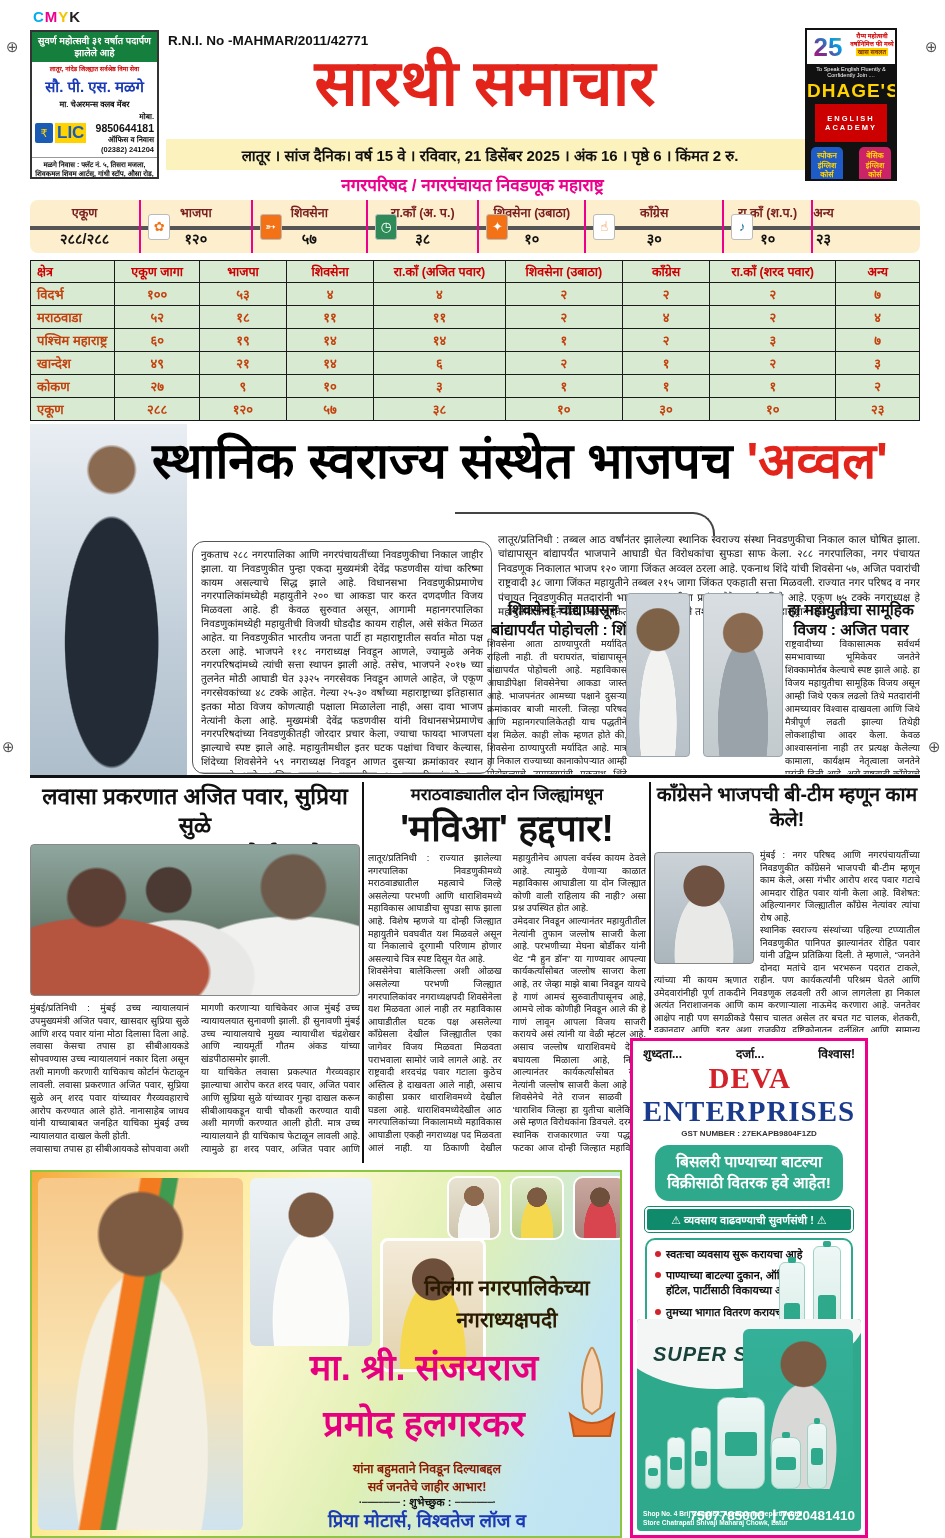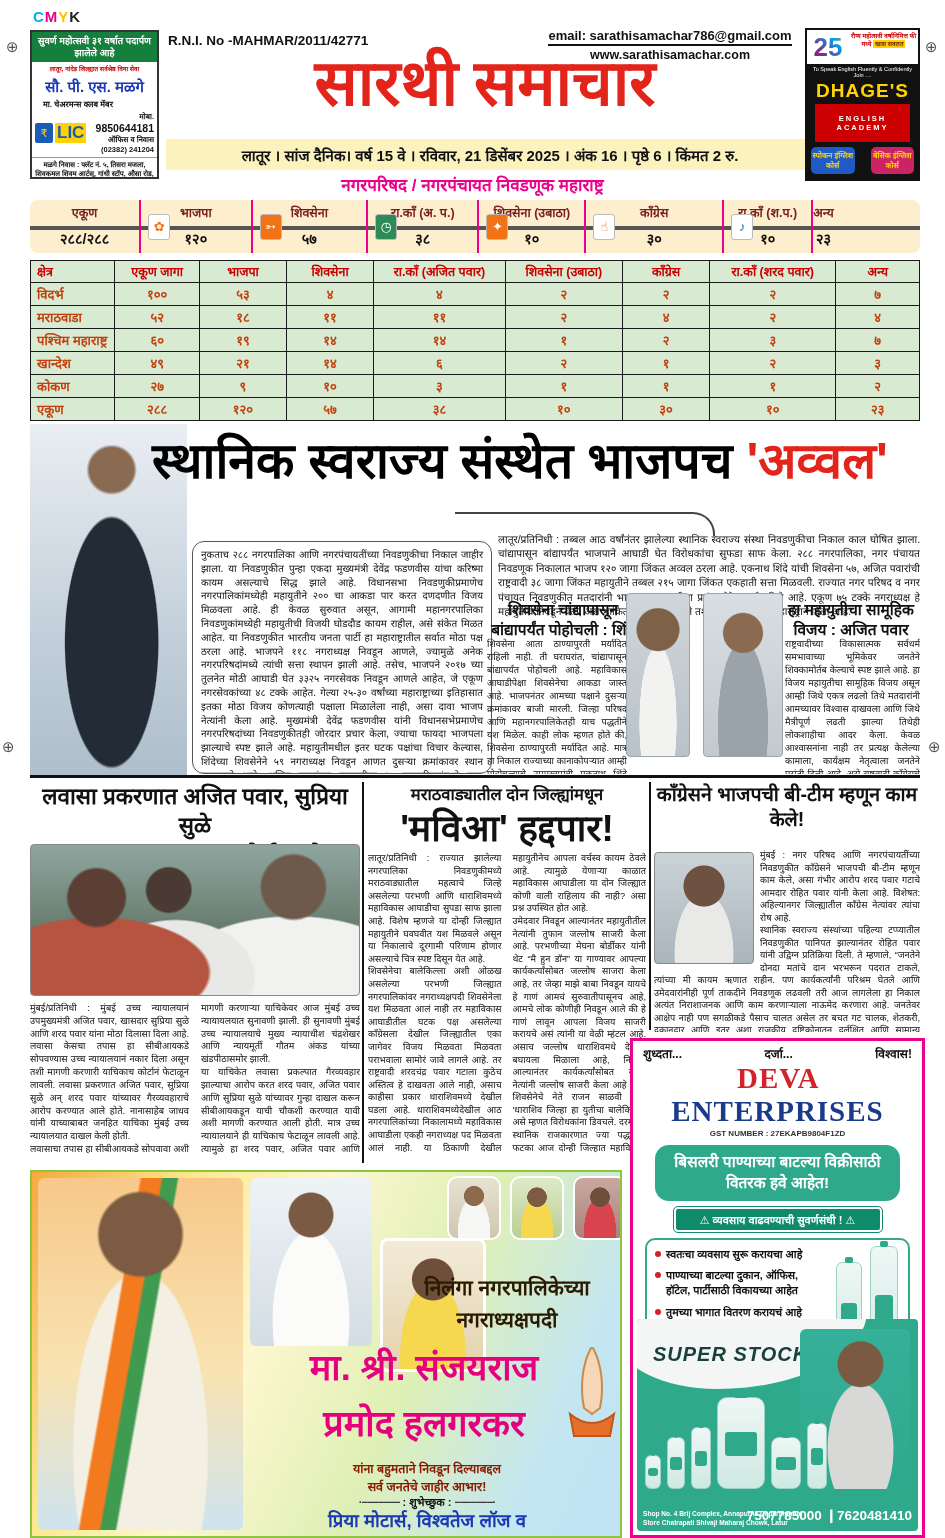--- a/index.html
+++ b/index.html
@@ -9,41 +9,41 @@
   .abs{position:absolute}
   .regmark{position:absolute;color:#555;font-size:15px}
   .cmyk{position:absolute;font-weight:bold;font-size:15px;letter-spacing:1px}
   .cmyk .c{color:#00aeef}.cmyk .m{color:#ec008c}.cmyk .y{color:#f5c400}.cmyk .k{color:#231f20}
 
   
   .lic-ad{left:30px;top:30px;width:129px;height:149px;border:2px solid #333;background:#fff;text-align:center;overflow:hidden}
   .lic-top{background:#15803d;color:#fff;font-weight:bold;font-size:9.5px;padding:3px 2px;line-height:1.25}
   .lic-sub{color:#c00;font-size:6.3px;font-weight:bold;padding:2px 1px}
   .lic-name{color:#1a3bb5;font-weight:bold;font-size:15px;padding:1px 0}
-  .lic-title{font-size:8px;font-weight:bold;text-align:left;padding:1px 11px}
+  .lic-title{font-size:8px;font-weight:bold;text-align:center;padding:1px 4px}
   .lic-mid{display:flex;align-items:center;justify-content:space-between;padding:2px 3px}
   .lic-logo{display:flex;align-items:center;gap:2px}
   .lic-logo .emb{width:18px;height:20px;background:#1a5bb5;color:#ffd200;font-size:11px;line-height:20px;border-radius:2px}
   .lic-logo .lt{color:#1a5bb5;font-weight:bold;font-size:17px;background:#ffd200;padding:0 2px}
   .lic-phones{font-size:7.5px;font-weight:bold;text-align:right;line-height:1.3}
   .lic-phone-big{font-size:10.5px}
   .lic-addr{font-size:7px;font-weight:bold;border-top:1px solid #999;padding:2px;line-height:1.35}
 
   .rni{left:168px;top:33px;font-size:13.5px;font-weight:bold}
   .contact{left:540px;top:26px;width:260px;text-align:center}
   .contact .em{font-size:13px;font-weight:bold;border-bottom:2px solid #111;display:inline-block;padding-bottom:1px}
   .contact .ws{font-size:12.5px;font-weight:bold;margin-top:2px}
 
   .masthead{left:160px;top:42px;width:650px;text-align:center;color:#e2241b;font-weight:bold;
             font-size:64px;line-height:1.3;font-family:"Liberation Serif","DejaVu Serif",serif}
   .datebar{left:166px;top:139px;width:648px;height:31px;background:#fbf2be;display:flex;align-items:center;justify-content:center;
            font-size:15px;font-weight:bold}
   .sectiontitle{left:0;top:173px;width:945px;text-align:center;color:#ec008c;font-weight:bold;font-size:17px}
 
-  .dhage-ad{left:805px;top:28px;width:115px;height:153px;background:#111;border:2px solid #111;text-align:center;overflow:hidden}
+  .dhage-ad{left:805px;top:28px;width:92px;height:153px;background:#111;border:2px solid #111;text-align:center;overflow:hidden}
   .dh-top{background:#fff;display:flex;align-items:stretch;height:34px}
   .dh-25{flex:0 0 42px;font-weight:bold;font-size:26px;line-height:34px;
          background:linear-gradient(45deg,#e6007e,#7b2d8b,#00a0e3,#f7941d);-webkit-background-clip:text;background-clip:text;color:transparent}
   .dh-toptxt{flex:1;color:#c00;font-weight:bold;font-size:6.3px;line-height:1.25;padding-top:2px}
   .dh-toptxt .sv{color:#7b2d00;background:#ffd200;display:inline-block;padding:0 2px}
   .dh-tag{color:#fff;font-size:5.6px;padding:2px 1px}
   .dh-name{color:#ffd200;font-weight:bold;font-size:19px;letter-spacing:1px}
   .dh-eng{background:#c00;color:#fff;font-size:7.5px;font-weight:bold;letter-spacing:2px;margin:2px 8px;padding:10px}
   .dh-grid{display:grid;grid-template-columns:1fr 1fr;gap:16px;padding:3px 4px}
   .dh-box{border-radius:5px;color:#ffd200;font-weight:bold;font-size:7.8px;line-height:1.25;padding:4px 1px}
@@ -123,21 +123,21 @@
   .mavia-body{position:absolute;left:0;top:70px;width:278px;height:313px;column-count:2;column-gap:11px;
               font-size:9.2px;line-height:1.37;text-align:justify;white-space:pre-line}
   .congress{left:654px;top:782px;width:266px;height:250px}
   .congress .art-hl{font-size:19.5px}
   .rohit{float:left;width:100px;height:112px;margin:3px 6px 2px 0;border:1px solid #888;border-radius:4px;
     background:radial-gradient(circle at 50% 30%,#6e5140 22%,transparent 23%),
                radial-gradient(ellipse at 50% 92%,#e9e9e7 42%,transparent 43%),linear-gradient(#cbd3d8,#aab5bc)}
   .congress-body{font-size:9.2px;line-height:1.36;text-align:justify;margin-top:4px;white-space:pre-line}
 
   
-  .deva{left:630px;top:1038px;width:295px;height:500px;border:3px solid #ec008c;background:#fff;overflow:hidden;position:absolute}
+  .deva{left:630px;top:1038px;width:238px;height:500px;border:3px solid #ec008c;background:#fff;overflow:hidden;position:absolute}
   .deva-tag{display:flex;justify-content:space-between;padding:4px 10px 0;font-weight:bold;font-size:12px}
   .deva-brand{text-align:center;font-family:"Liberation Serif","DejaVu Serif",serif;font-weight:bold;font-size:29px;letter-spacing:1px}
   .deva-brand .b1{color:#d2222a}.deva-brand .b2{color:#1a3a8c}
   .deva-gst{text-align:center;font-size:8px;font-weight:bold;color:#333;margin-top:1px}
   .deva-offer{background:#2fa98c;border-radius:14px;color:#fff;font-weight:bold;font-size:15.5px;line-height:1.35;
               text-align:center;margin:7px 22px 6px;padding:7px 4px}
   .deva-opp{background:#0f8a6a;border:2px solid #fff;outline:1px solid #0f8a6a;color:#fff;font-weight:bold;font-size:11px;
             width:208px;margin:0 auto;text-align:center;padding:3px;border-radius:4px}
   .deva-opp .warn{color:#ffd200}
   .deva-box{border:2px solid #2fa98c;border-radius:10px;margin:6px 12px;padding:7px 8px 6px;position:relative;min-height:150px}
@@ -218,24 +218,20 @@
         <span>मोबा.</span><br>
         <span class="lic-phone-big">9850644181</span><br>
         <span>ऑफिस व निवास</span><br>
         <span>(02382) 241204</span>
       </span>
     </div>
     <div class="lic-addr">मळगे निवास : फ्लॅट नं. ५, तिसरा मजला, शिवकमल शिवम आर्टस्, गांधी स्टॉप, औसा रोड, लातूर</div>
   </div>
 
   <div class="abs rni">R.N.I. No -MAHMAR/2011/42771</div>
-  <div class="abs contact">
-    <div class="em">email: sarathisamachar786@gmail.com</div>
-    <div class="ws">www.sarathisamachar.com</div>
-  </div>
   <div class="abs masthead">सारथी समाचार</div>
   <div class="abs datebar">लातूर । सांज दैनिक। वर्ष 15 वे । रविवार, 21 डिसेंबर 2025 । अंक 16 । पृष्ठे 6 । किंमत 2 रु.</div>
   <div class="abs sectiontitle">नगरपरिषद / नगरपंचायत निवडणूक महाराष्ट्र</div>
 
   <div class="abs dhage-ad">
     <div class="dh-top">
       <div class="dh-25">25</div>
       <div class="dh-toptxt">
         <span>रौप्य महोत्सवी वर्षानिमित्त फी मध्ये</span>
         <span class="sv">खास सवलत</span>

